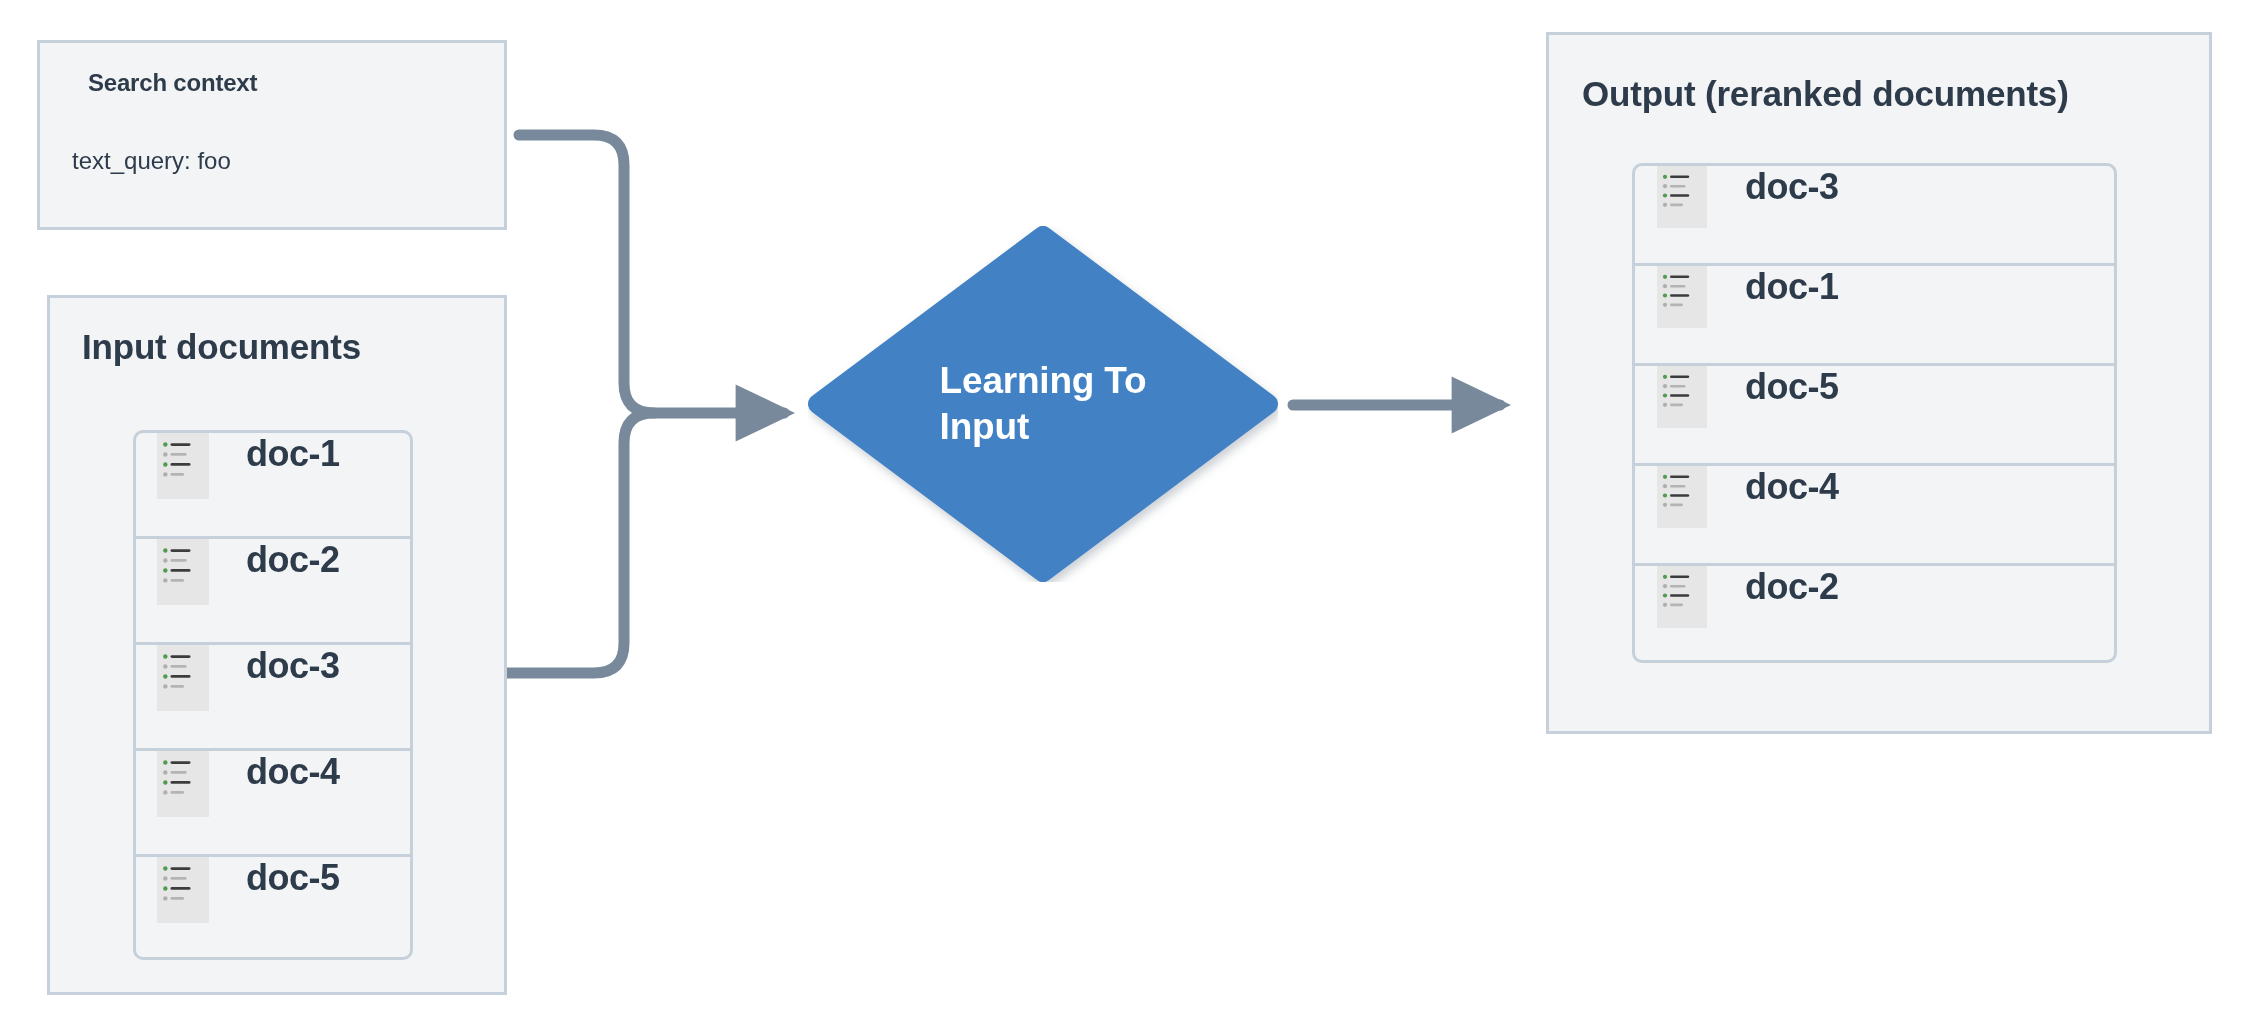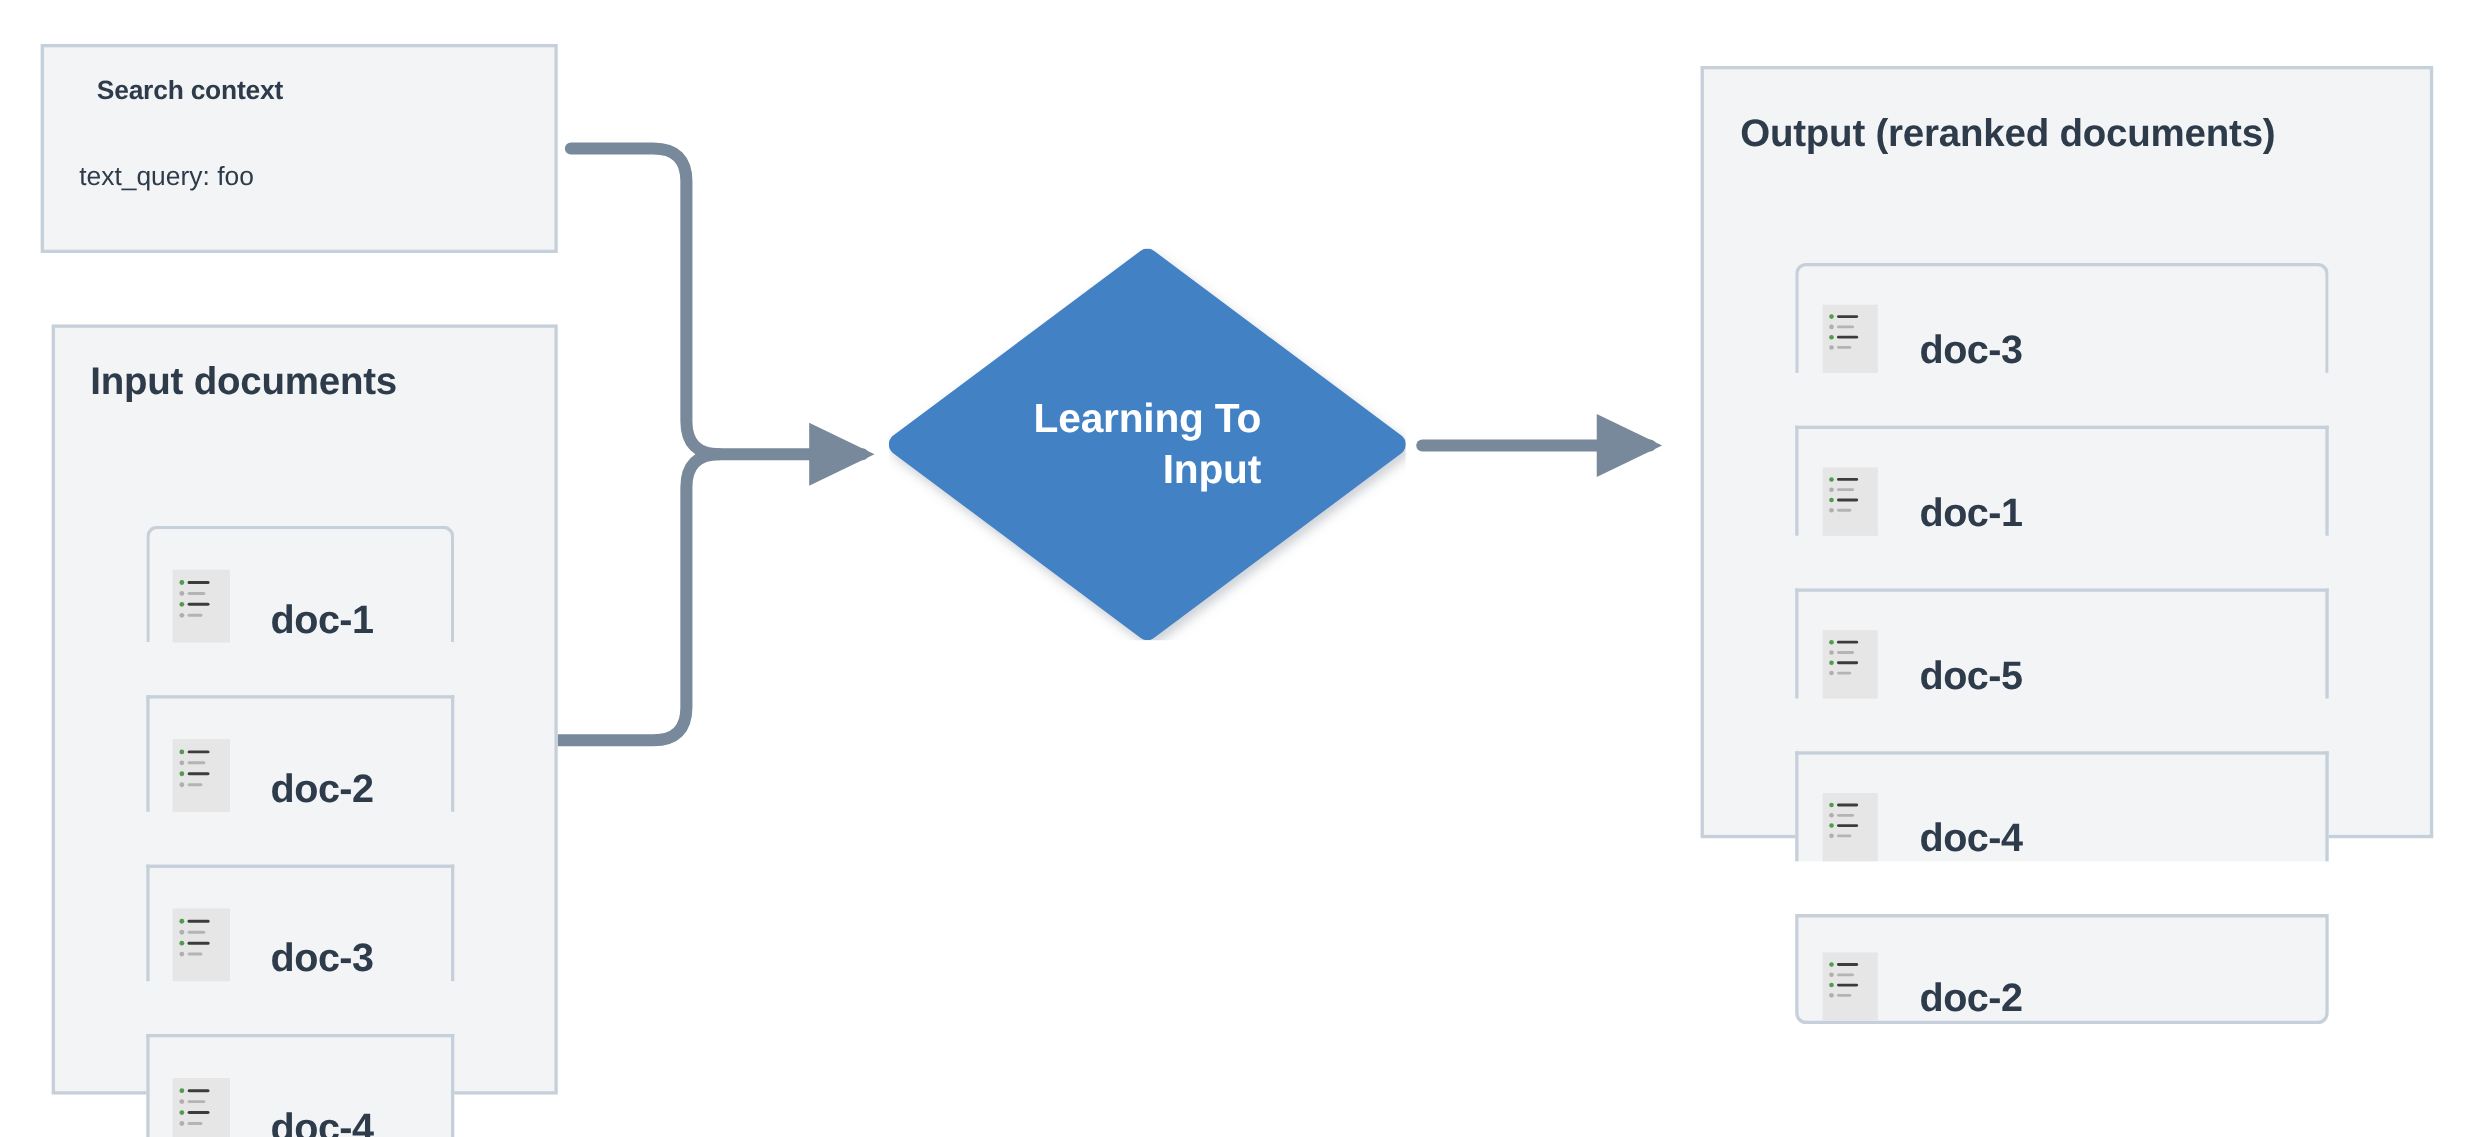--- a/index.html
+++ b/index.html
@@ -45,43 +45,42 @@
   
   #input-documents{
     left:47px;top:295px;width:460px;height:700px;padding-left:28px;
   }
   #input-documents .panel-title{
     position:absolute;left:32px;top:29px;font-size:35px;
   }
 
   
   #output-panel{
-    left:1546px;top:60px;width:666px;height:702px;
+    left:1546px;top:32px;width:666px;height:702px;
   }
   #output-panel .panel-title{
     position:absolute;left:33px;top:39px;font-size:35px;
   }
 
   
   .doc-list{
     position:absolute;
     box-sizing:border-box;
   }
   #input-doc-list{left:83px;top:132px;width:280px;height:530px;}
   #output-doc-list{left:83px;top:128px;width:485px;height:500px;}
 
   .doc-row{
     display:flex;
-    align-items:flex-end;
+    align-items:flex-start;
     box-sizing:border-box;
     background:#F2F4F6;
     border:3px solid #C6D0DA;
     border-bottom-width:0;
     position:relative;
-    margin-top:48px;
   }
   .doc-row:last-child{border-bottom-width:3px;}
   .doc-row:first-child{border-radius:10px 10px 0 0;}
   .doc-row:last-child{border-radius:0 0 10px 10px;}
 
   #input-doc-list .doc-row{height:106px;padding-left:21px;}
   #output-doc-list .doc-row{height:100px;padding-left:22px;}
 
   .doc-label{
     color:#2E3B4A;
@@ -111,21 +110,21 @@
     width:470px;height:356px;
   }
   #ltr-label{
     position:absolute;
     left:0;top:0;width:470px;height:356px;
     display:flex;align-items:center;justify-content:center;
     color:#FFFFFF;
     font-weight:bold;
     font-size:37px;
     line-height:1.25;
-    text-align:right;
+    text-align:left;
     letter-spacing:-0.2px;
   }
 </style>
 </head>
 <body>
 
 <div class="canvas">
 
   <svg class="edges" viewBox="0 0 2256 1034" width="2256" height="1034">
     <defs>

